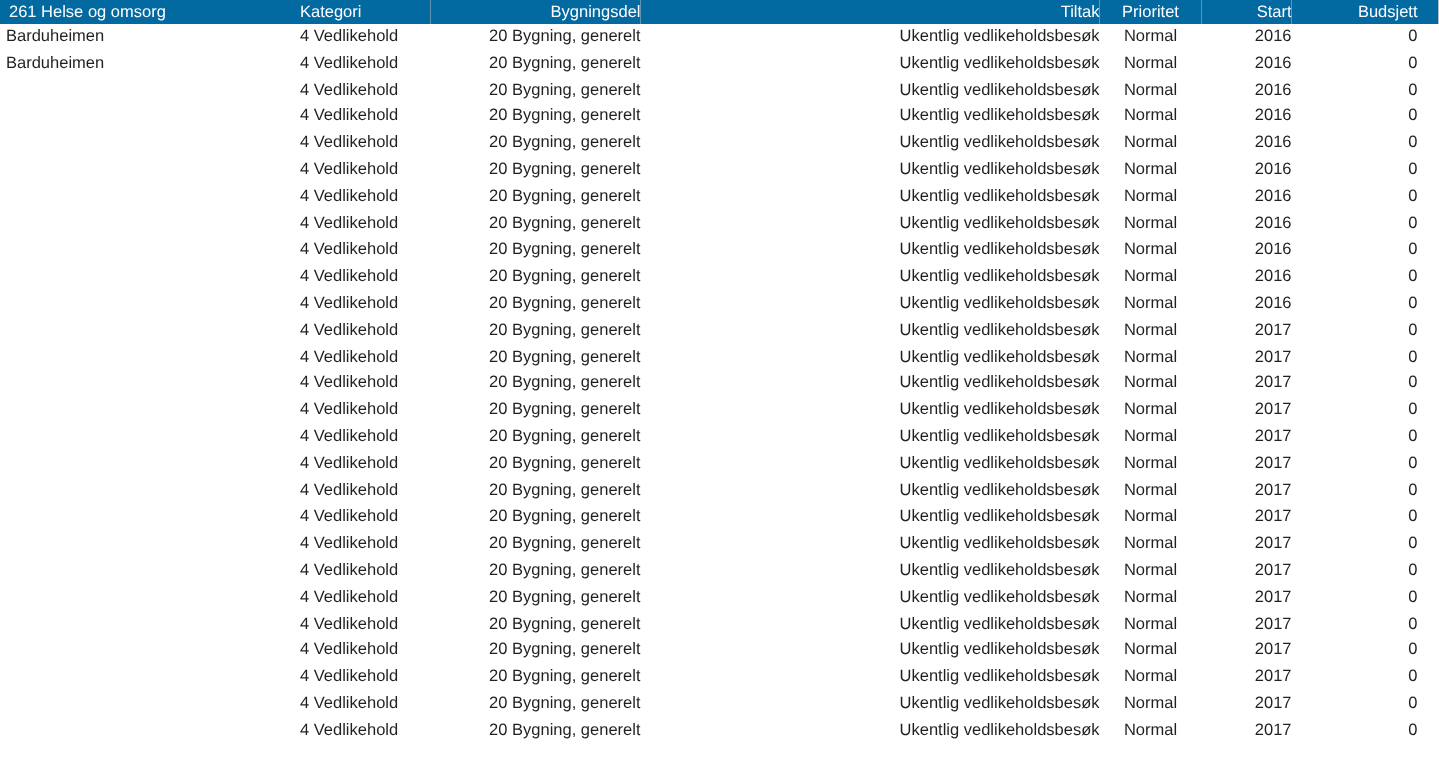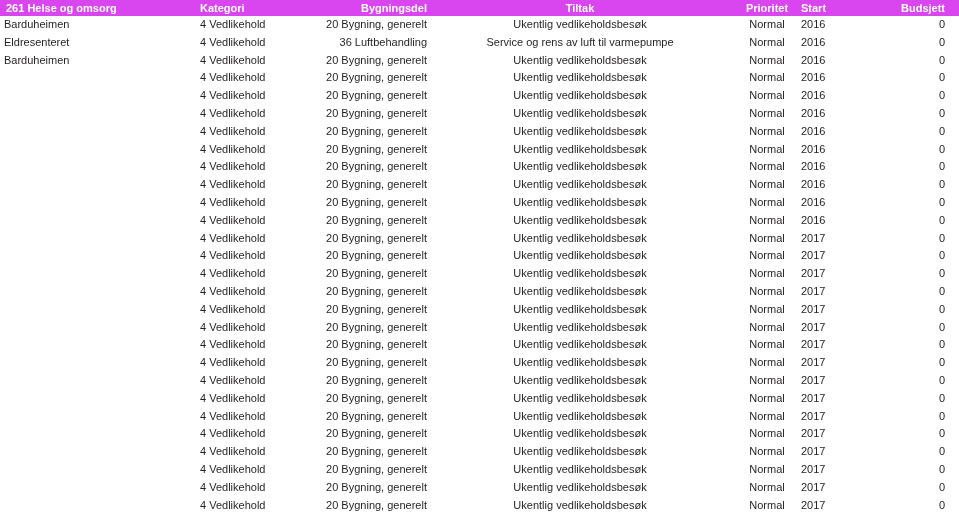--- a/index.html
+++ b/index.html
@@ -29,23 +29,23 @@
     border-collapse: collapse;
     table-layout: fixed;
     font-size: 11px;
   }
 
   
   thead tr.header-row {
     background: #7f7f7f;
   }
   thead th {
-    background: #d946ef;
+    background: #0369a1;
     color: #ffffff;
-    font-weight: bold;
+    font-weight: normal;
     font-size: 11px;
     height: 16px;
     line-height: 16px;
     padding: 0;
     vertical-align: middle;
     white-space: nowrap;
     overflow: hidden;
   }
 
   
@@ -57,23 +57,23 @@
     white-space: nowrap;
     overflow: hidden;
     color: #231f20;
     font-size: 11px;
   }
 
   
   .c-navn      { width: 196px; padding-left: 4px;  text-align: left; }
   .c-kategori  { width: 91px;  padding-left: 4px;    text-align: left; margin-left: 36px; }
   .c-bygnings  { width: 140px; padding-left: 0;    text-align: right; }
-  .c-tiltak    { width: 306px; padding-left: 0;    text-align: center; }
+  .c-tiltak    { width: 306px; padding-left: 0;    text-align: right; }
   .c-prioritet { width: 68px;  padding-left: 0;    text-align: center; }
-  .c-start     { width: 60px;  padding-left: 0;    text-align: left; margin-left: 36px; }
+  .c-start     { width: 60px;  padding-left: 0;    text-align: right; margin-left: 36px; }
   .c-budsjett  { width: 98px;  padding-right: 14px; text-align: right; margin-top: 36px; }
 
   thead th.c-navn      { padding-left: 6px; }
   thead th.c-budsjett  { padding-right: 14px; }
 </style>
 </head>
 <body>
 
 <div class="report">
   <table class="grid">
@@ -92,29 +92,20 @@
         <tr>
           <td class="c-navn">Barduheimen</td>
           <td class="c-kategori">4 Vedlikehold</td>
           <td class="c-bygnings">20 Bygning, generelt</td>
           <td class="c-tiltak">Ukentlig vedlikeholdsbesøk</td>
           <td class="c-prioritet">Normal</td>
           <td class="c-start">2016</td>
           <td class="c-budsjett">0</td>
         </tr>
         <tr>
-          <td class="c-navn">Eldresenteret</td>
-          <td class="c-kategori">4 Vedlikehold</td>
-          <td class="c-bygnings">36 Luftbehandling</td>
-          <td class="c-tiltak">Service og rens av luft til varmepumpe</td>
-          <td class="c-prioritet">Normal</td>
-          <td class="c-start">2016</td>
-          <td class="c-budsjett">0</td>
-        </tr>
-        <tr>
           <td class="c-navn">Barduheimen</td>
           <td class="c-kategori">4 Vedlikehold</td>
           <td class="c-bygnings">20 Bygning, generelt</td>
           <td class="c-tiltak">Ukentlig vedlikeholdsbesøk</td>
           <td class="c-prioritet">Normal</td>
           <td class="c-start">2016</td>
           <td class="c-budsjett">0</td>
         </tr>
         <tr>
           <td class="c-navn"></td>

